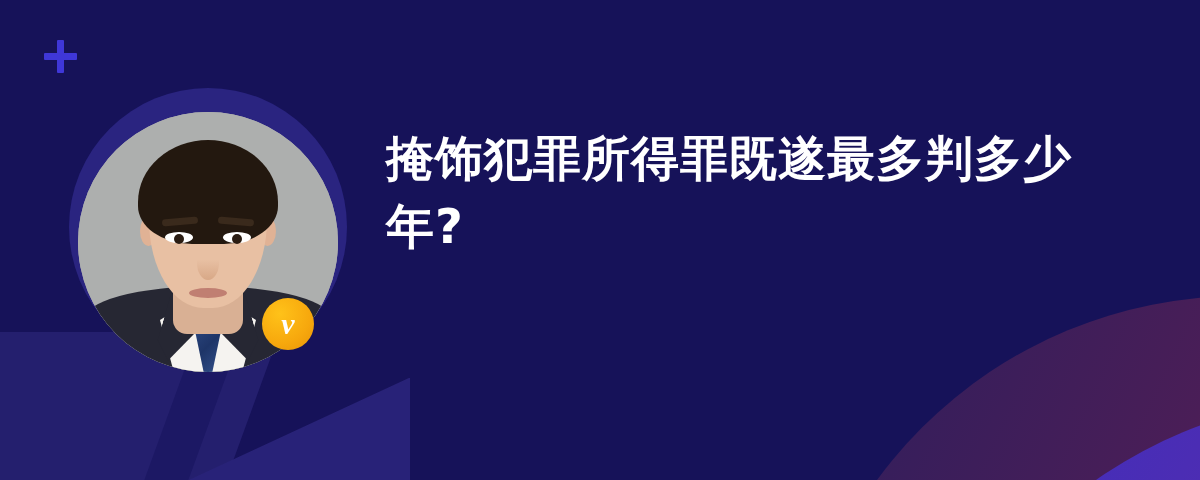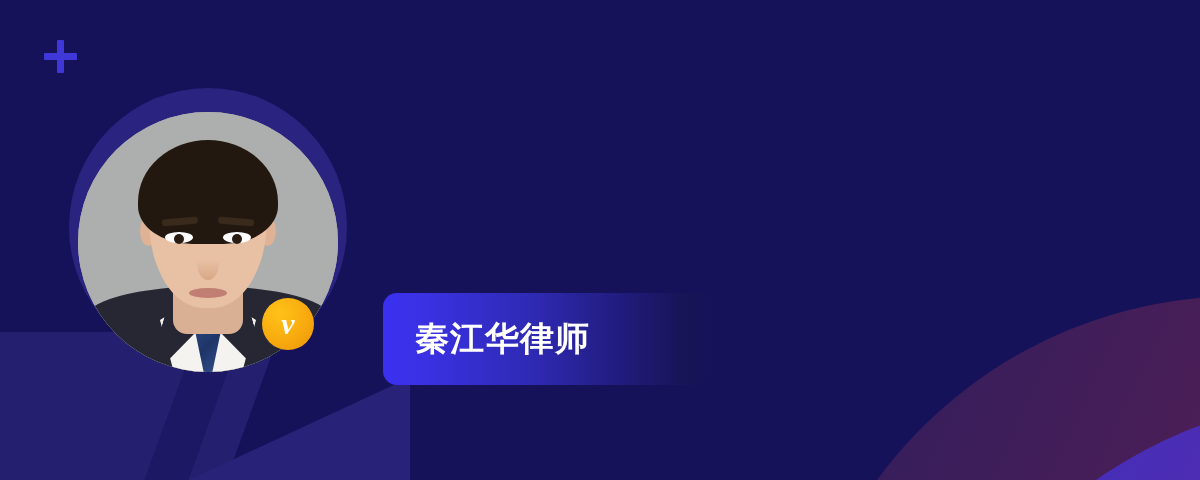--- a/index.html
+++ b/index.html
@@ -251,18 +251,16 @@
       <div class="p-pupR"></div>
       <div class="p-nose"></div>
       <div class="p-mouth"></div>
     </div>
   </div>
 
   <div class="verified-badge">
     <span>v</span>
   </div>
 
-
-  <div class="name-badge">
-    <span>秦江华律师</span>
-  </div>
+  <div class="title">掩饰犯罪所得罪既遂最多判多少年?</div>
+
 
 </div>
 
 </body></html>

